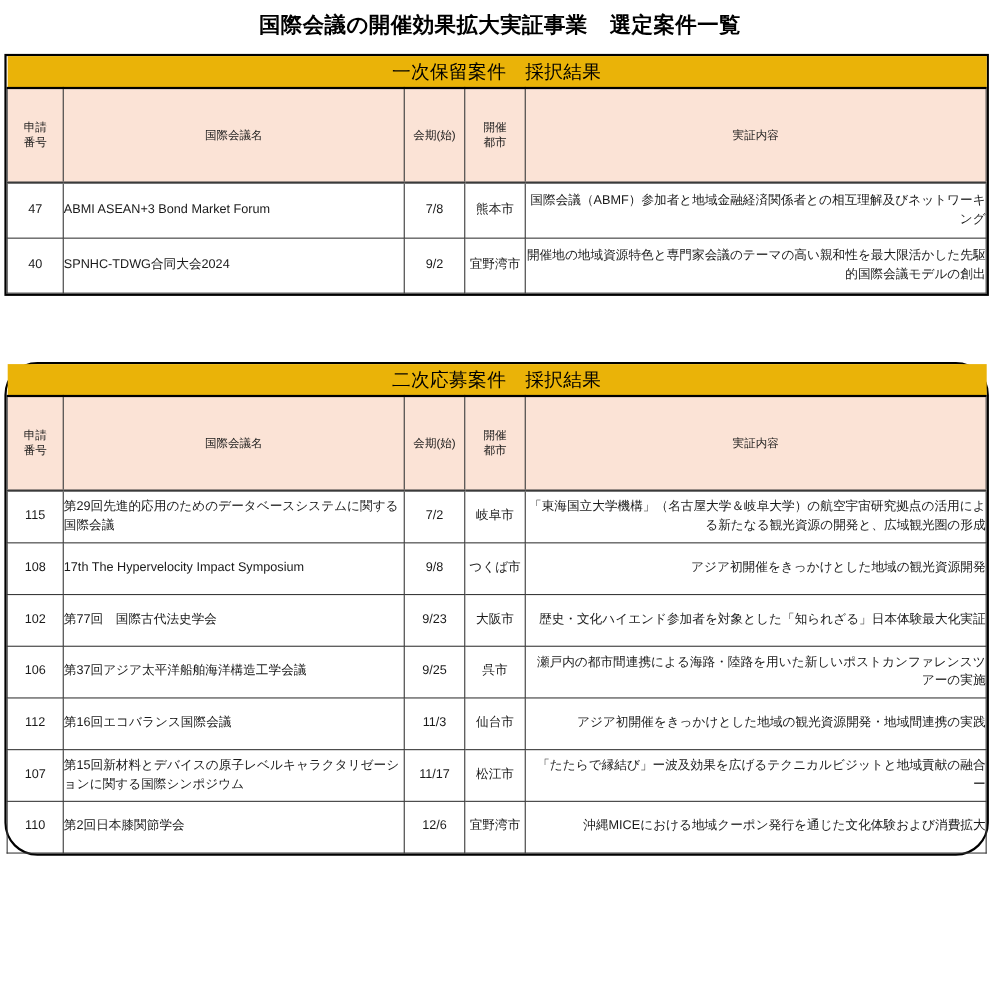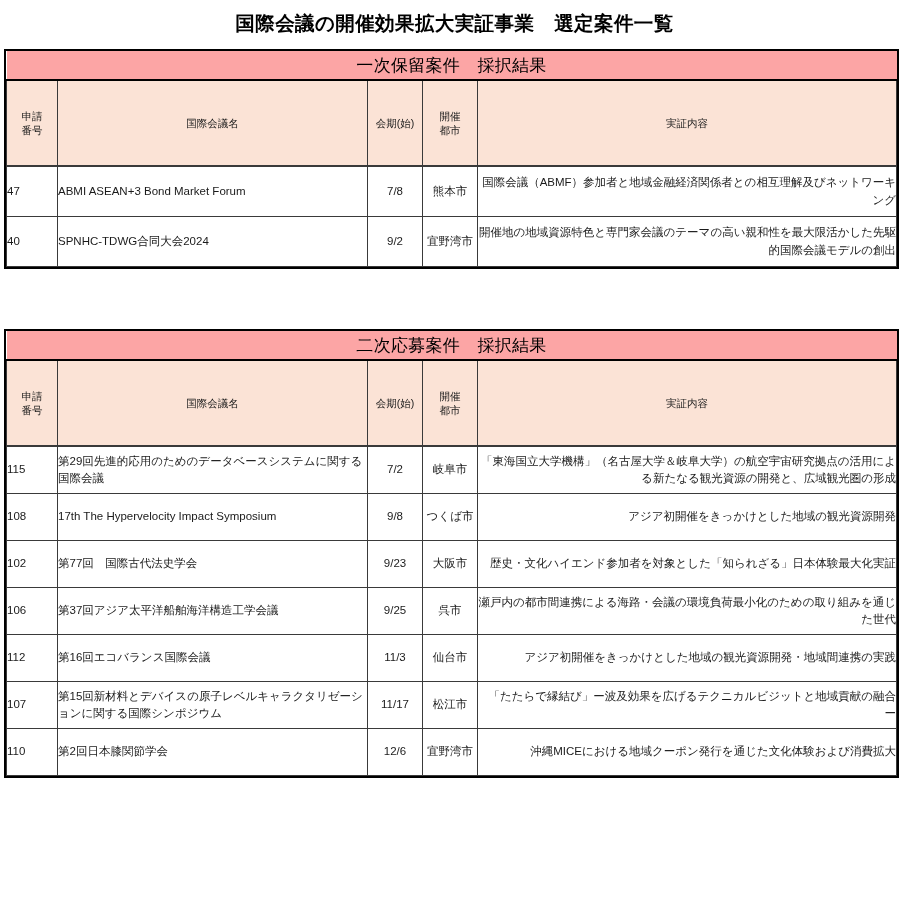--- a/index.html
+++ b/index.html
@@ -38,21 +38,21 @@
 
   
   .table-block {
     margin: 0 4px 0 4px;
     width: 895px;
     box-sizing: border-box;
     border: 2.5px solid #000000;
     border-collapse: collapse;
   }
   .table-block.first { margin-top: 14px; }
-  .table-block.second { margin-top: 60px; }
+  .table-block.second { margin-top: 60px; border-radius: 30px; }
 
   table.grid {
     width: 100%;
     border-collapse: collapse;
     table-layout: fixed;
     font-size: 11px;
   }
 
   table.grid td, table.grid th {
     border: 1px solid #3a3a3a;
@@ -61,21 +61,21 @@
     font-weight: normal;
   }
 
   
   .section-banner {
     text-align: center;
     font-size: 17px;
     font-weight: bold;
     color: #000000;
     height: 28px;
-    background: #fca5a5;
+    background: #eab308;
     border-left: none !important;
     border-right: none !important;
     border-top: none !important;
     border-bottom: 2.5px solid #000000 !important;
     white-space: pre;
     letter-spacing: 0.3px;
   }
 
   
   tr.col-head td {
@@ -95,21 +95,21 @@
   col.c-date    { width: 55px;  }
   col.c-city    { width: 55px;  }
   col.c-detail  { width: auto;  }
 
   
   tr.data-row td {
     font-size: 11.5px;
     color: #1a1a1a;
     line-height: 1.55;
   }
-  td.cell-no   { font-size: 11.5px; }
+  td.cell-no   { text-align: center; font-size: 11.5px; }
   td.cell-name { text-align: left;   padding: 0 5px 0 6px; }
   td.cell-date { text-align: center; }
   td.cell-city { text-align: center; }
   td.cell-detail { text-align: right; padding: 0 6px 0 5px; }
 
   .t1 tr.data-row td { height: 49px; }
   .t2 tr.data-row td { height: 46px; }
 </style>
 </head>
 <body>
@@ -209,21 +209,21 @@
           <td class="cell-name">第77回　国際古代法史学会</td>
           <td class="cell-date">9/23</td>
           <td class="cell-city">大阪市</td>
           <td class="cell-detail">歴史・文化ハイエンド参加者を対象とした「知られざる」日本体験最大化実証</td>
         </tr>
         <tr class="data-row">
           <td class="cell-no">106</td>
           <td class="cell-name">第37回アジア太平洋船舶海洋構造工学会議</td>
           <td class="cell-date">9/25</td>
           <td class="cell-city">呉市</td>
-          <td class="cell-detail">瀬戸内の都市間連携による海路・会議の環境負荷最小化のための取り組みを通じた世代</td>
+          <td class="cell-detail">瀬戸内の都市間連携による海路・陸路を用いた新しいポストカンファレンスツアーの実施</td>
         </tr>
         <tr class="data-row">
           <td class="cell-no">112</td>
           <td class="cell-name">第16回エコバランス国際会議</td>
           <td class="cell-date">11/3</td>
           <td class="cell-city">仙台市</td>
           <td class="cell-detail">アジア初開催をきっかけとした地域の観光資源開発・地域間連携の実践</td>
         </tr>
         <tr class="data-row">
           <td class="cell-no">107</td>

